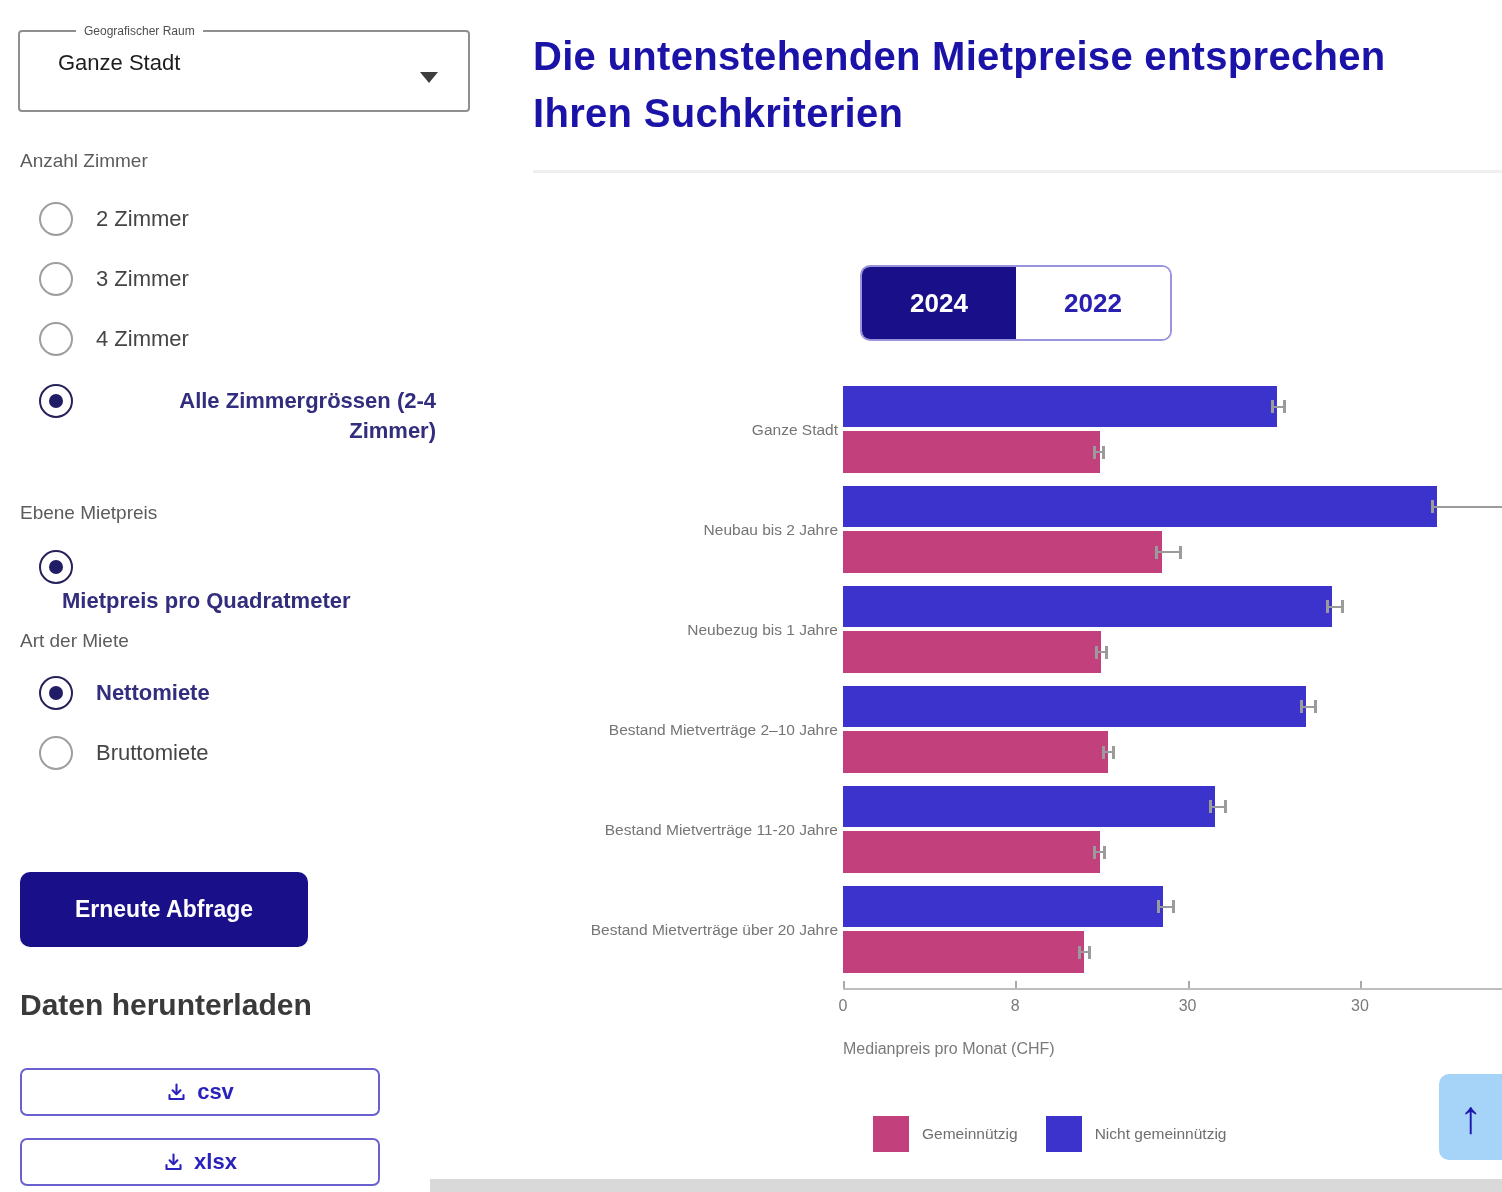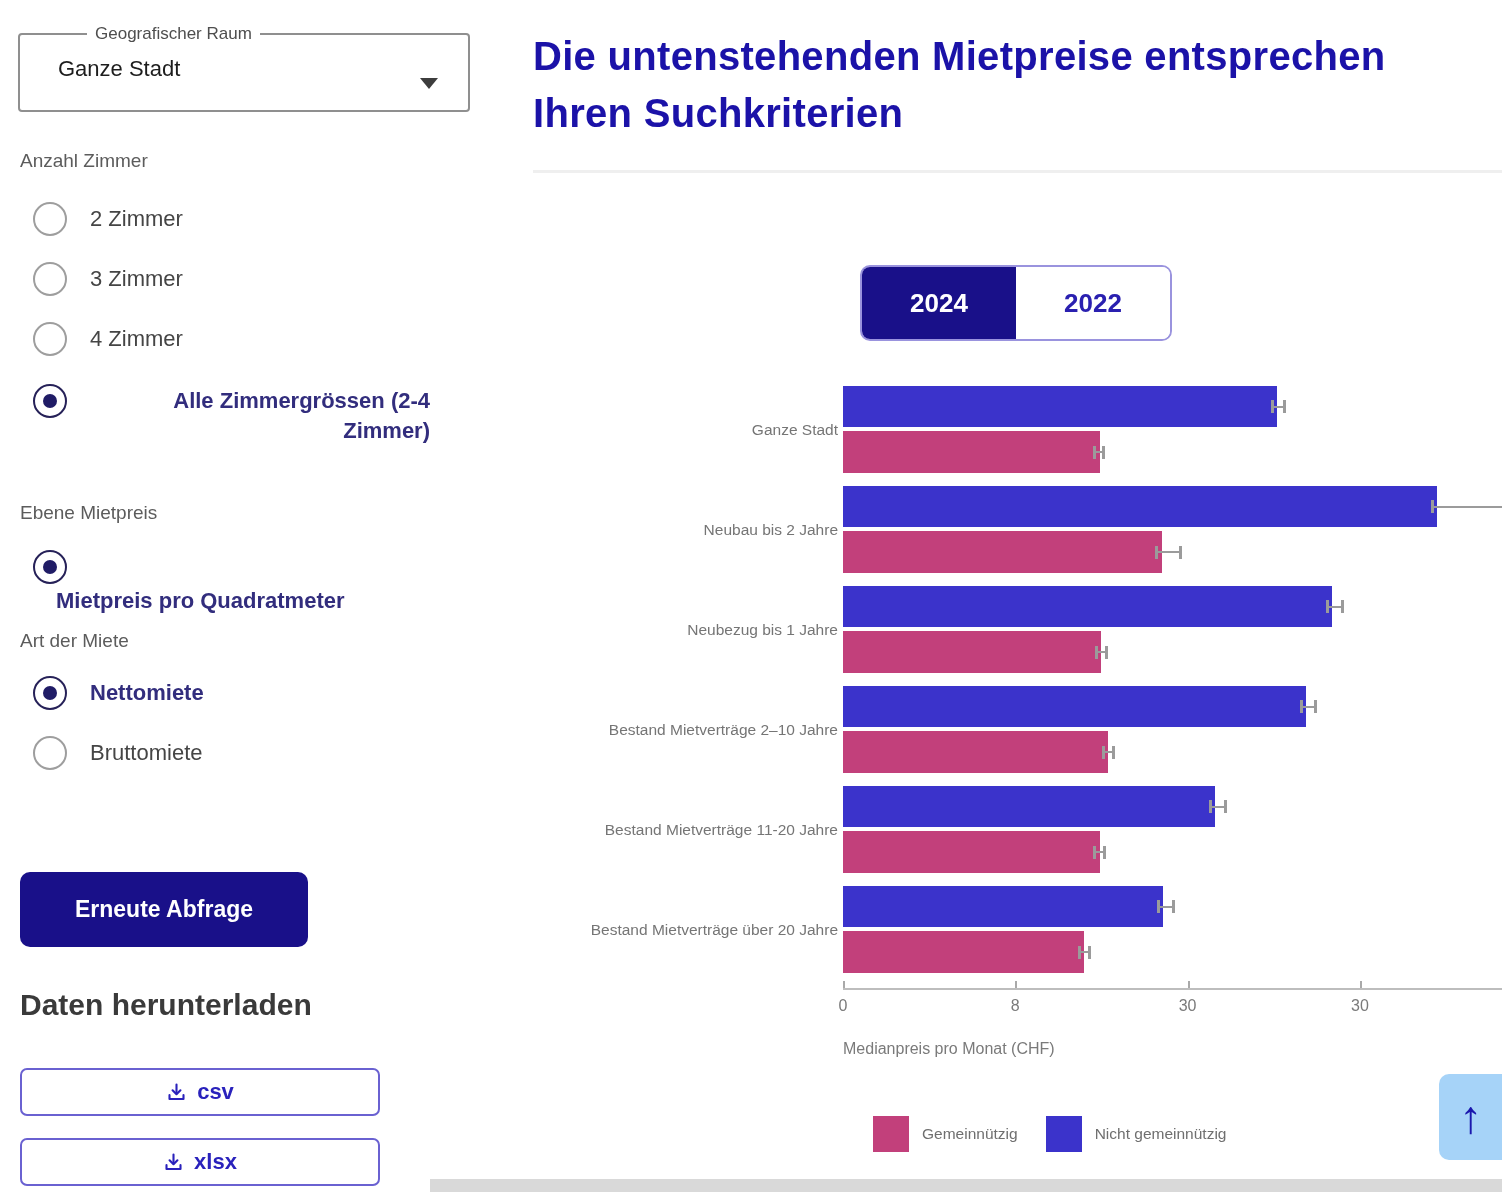--- a/index.html
+++ b/index.html
@@ -5,28 +5,28 @@
   * { margin:0; padding:0; box-sizing:border-box; }
   html,body { width:1502px; height:1192px; background:#ffffff;
     font-family:"Liberation Sans", sans-serif; overflow:hidden; }
   .page { position:relative; width:1502px; height:1192px; background:#fff; }
 
   
   aside { position:absolute; left:0; top:0; width:500px; height:1192px; }
 
   fieldset.select { position:absolute; left:18px; top:24px; width:452px; height:88px;
     border:2px solid #8f8f8f; border-radius:4px; padding:8px 16px 0 38px; background:#fff; cursor:pointer; }
-  fieldset.select legend { font-size:17px; color:#4e4e4e; padding:0 8px; margin-left:29px; }
+  fieldset.select legend { font-size:12px; color:#4e4e4e; padding:0 8px; margin-left:18px; }
   .select-value { font-size:22px; color:#1d1d1d; display:inline-block; margin-top:4px; }
   .caret { position:absolute; right:30px; top:34px; width:0; height:0;
     border-left:9px solid transparent; border-right:9px solid transparent; border-top:11px solid #3d3d3d; }
 
   .section-label { position:absolute; left:20px; font-size:19px; color:#5c5c5c; }
 
-  .radio-row { position:absolute; left:33px; display:flex; align-items:flex-start; cursor:pointer; }
+  .radio-row { position:absolute; left:39px; display:flex; align-items:flex-start; cursor:pointer; }
   .radio-circle { flex:0 0 34px; width:34px; height:34px; border-radius:50%;
     border:2px solid #9e9e9e; background:#fff; position:relative; }
   .radio-row.selected .radio-circle { border-color:#262158; }
   .radio-row.selected .radio-circle::after { content:""; position:absolute; left:8px; top:8px;
     width:14px; height:14px; border-radius:50%; background:#201c66; }
   .radio-label { margin-left:23px; font-size:22px; line-height:30px; color:#454545; max-width:340px; padding-top:2px; }
   .radio-row.selected .radio-label { color:#322d7d; font-weight:600; }
 
   .primary-btn { position:absolute; left:20px; top:872px; width:288px; height:75px;
     background:#191089; color:#fff; border:none; border-radius:10px;

